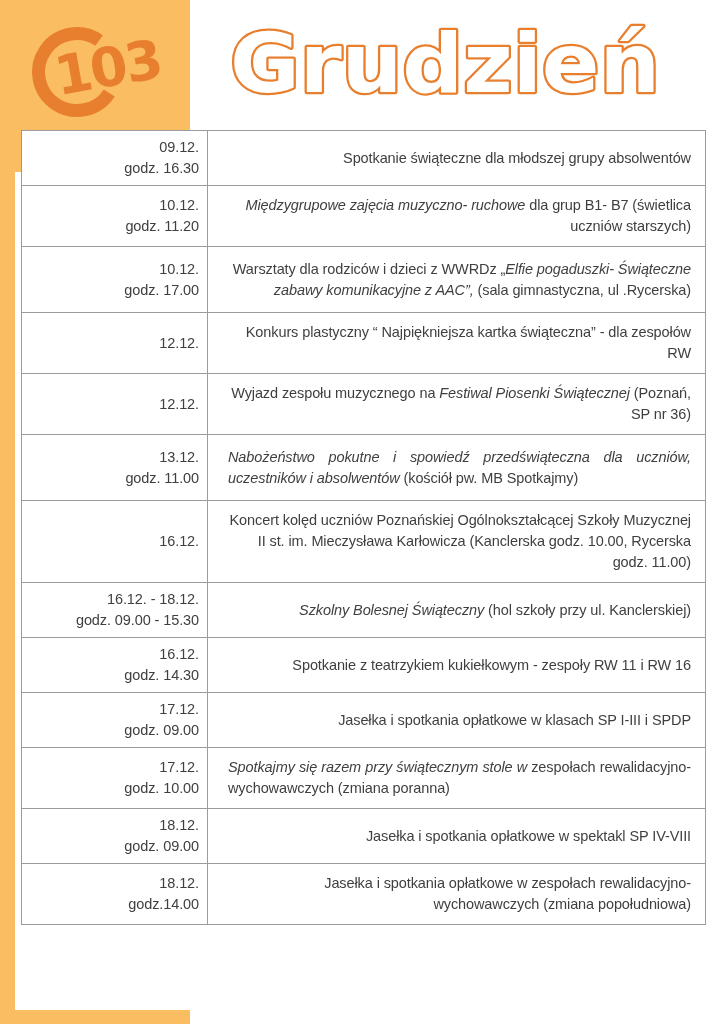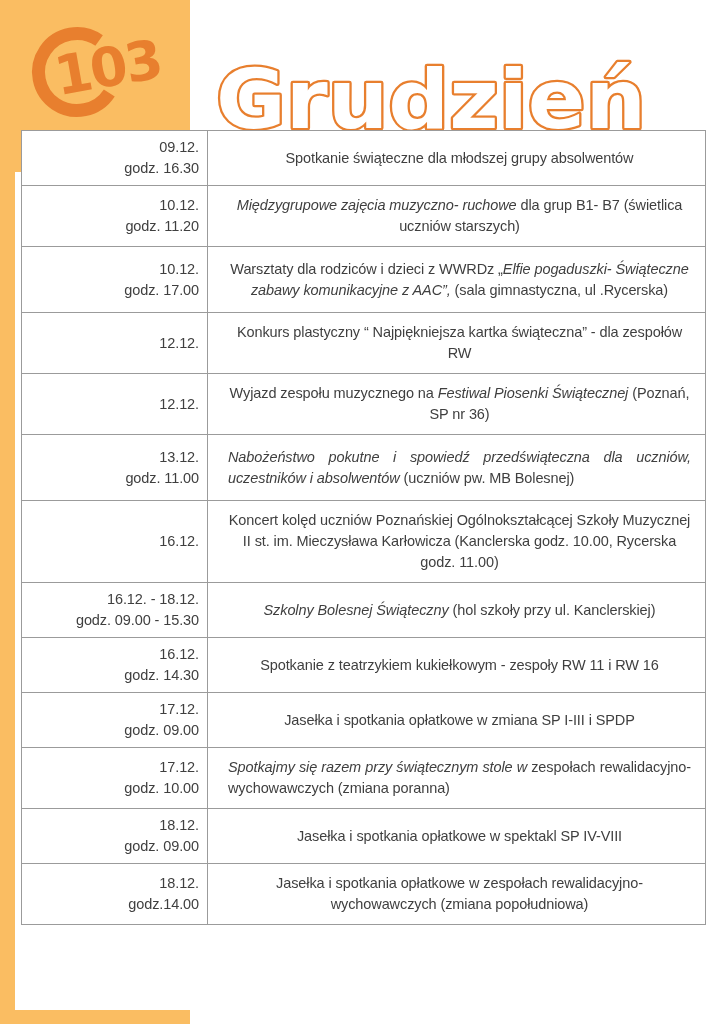--- a/index.html
+++ b/index.html
@@ -11,37 +11,37 @@
   .accent-strip{
     position:absolute;left:0;top:0;width:15px;height:1024px;background:#fabd62;
   }
   .logo-square{
     position:absolute;left:0;top:0;width:190px;height:172px;background:#fabd62;
   }
   .bottom-accent{
     position:absolute;left:0;top:1010px;width:190px;height:14px;background:#fabd62;
   }
   .title-wrap{
-    position:absolute;left:211px;top:14px;width:440px;height:108px;margin-top:36px;
+    position:absolute;left:225px;top:14px;width:440px;height:108px;
   }
   table.schedule{
     position:absolute;left:21px;top:130px;width:685px;
     border-collapse:collapse;table-layout:fixed;background:#ffffff;
   }
   table.schedule td{
     border:1px solid #9b9b9b;
     font-size:14.5px;letter-spacing:-0.1px;line-height:21px;color:#3f3f3f;
   }
   td.date{
     width:169px;text-align:right;vertical-align:middle;
     white-space:pre-line;padding:6px 8px;
   }
   td.event{
     vertical-align:middle;padding:9px 14px 9px 20px;
-    white-space:pre-wrap;text-align:center;
+    white-space:pre-wrap;text-align:right;
   }
   td.event.justify{white-space:normal;text-align:justify;}
   td.event i{font-style:italic;}
 </style>
 </head>
 <body>
 
 <div class="accent-strip"></div>
 <div class="logo-square">
   <svg width="190" height="172" viewBox="0 0 190 172">
@@ -79,40 +79,40 @@
         <td class="event"><span>Konkurs plastyczny “ Najpiękniejsza kartka świąteczna” - dla zespołów RW</span></td>
       </tr>
       <tr style="height: 54px;">
         <td class="date">12.12.</td>
         <td class="event"><span>Wyjazd zespołu muzycznego na </span><i>Festiwal Piosenki Świątecznej</i><span> (Poznań,
 SP nr 36)</span></td>
       </tr>
       <tr style="height: 66px;">
         <td class="date">13.12.
 godz. 11.00</td>
-        <td class="event justify"><i>Nabożeństwo pokutne i spowiedź przedświąteczna dla uczniów, uczestników i absolwentów</i><span> (uczniów pw. MB Bolesnej)</span></td>
+        <td class="event justify"><i>Nabożeństwo pokutne i spowiedź przedświąteczna dla uczniów, uczestników i absolwentów</i><span> (kościół pw. MB Spotkajmy)</span></td>
       </tr>
       <tr style="height: 72px;">
         <td class="date">16.12.</td>
         <td class="event"><span>Koncert kolęd uczniów Poznańskiej Ogólnokształcącej Szkoły Muzycznej II st. im. Mieczysława Karłowicza (Kanclerska godz. 10.00, Rycerska godz. 11.00)</span></td>
       </tr>
       <tr style="height: 50px;">
         <td class="date">16.12. - 18.12.
 godz. 09.00 - 15.30</td>
         <td class="event"><i>Szkolny Bolesnej Świąteczny</i><span> (hol szkoły przy ul. Kanclerskiej)</span></td>
       </tr>
       <tr style="height: 50px;">
         <td class="date">16.12.
 godz. 14.30</td>
         <td class="event"><span>Spotkanie z teatrzykiem kukiełkowym - zespoły RW 11 i RW 16</span></td>
       </tr>
       <tr style="height: 55px;">
         <td class="date">17.12.
 godz. 09.00</td>
-        <td class="event"><span>Jasełka i spotkania opłatkowe w zmiana SP I-III i SPDP</span></td>
+        <td class="event"><span>Jasełka i spotkania opłatkowe w klasach SP I-III i SPDP</span></td>
       </tr>
       <tr style="height: 48px;">
         <td class="date">17.12.
 godz. 10.00</td>
         <td class="event justify"><i>Spotkajmy się razem przy świątecznym stole w</i><span> zespołach rewalidacyjno-wychowawczych (zmiana poranna)</span></td>
       </tr>
       <tr style="height: 52px;">
         <td class="date">18.12.
 godz. 09.00</td>
         <td class="event"><span>Jasełka i spotkania opłatkowe w spektakl SP IV-VIII</span></td>

